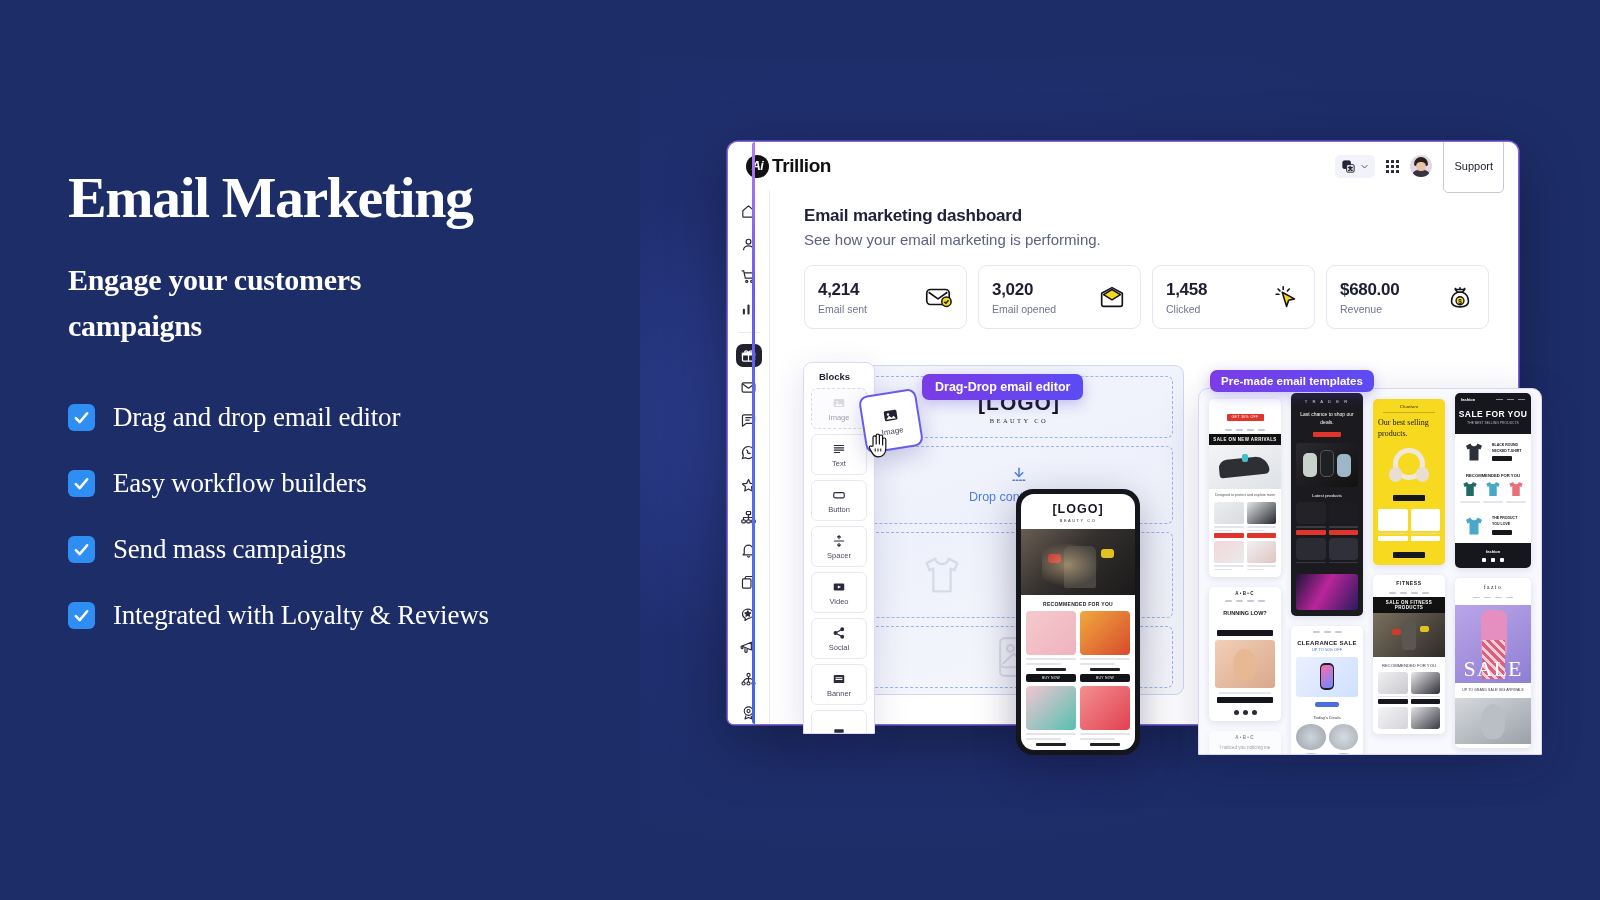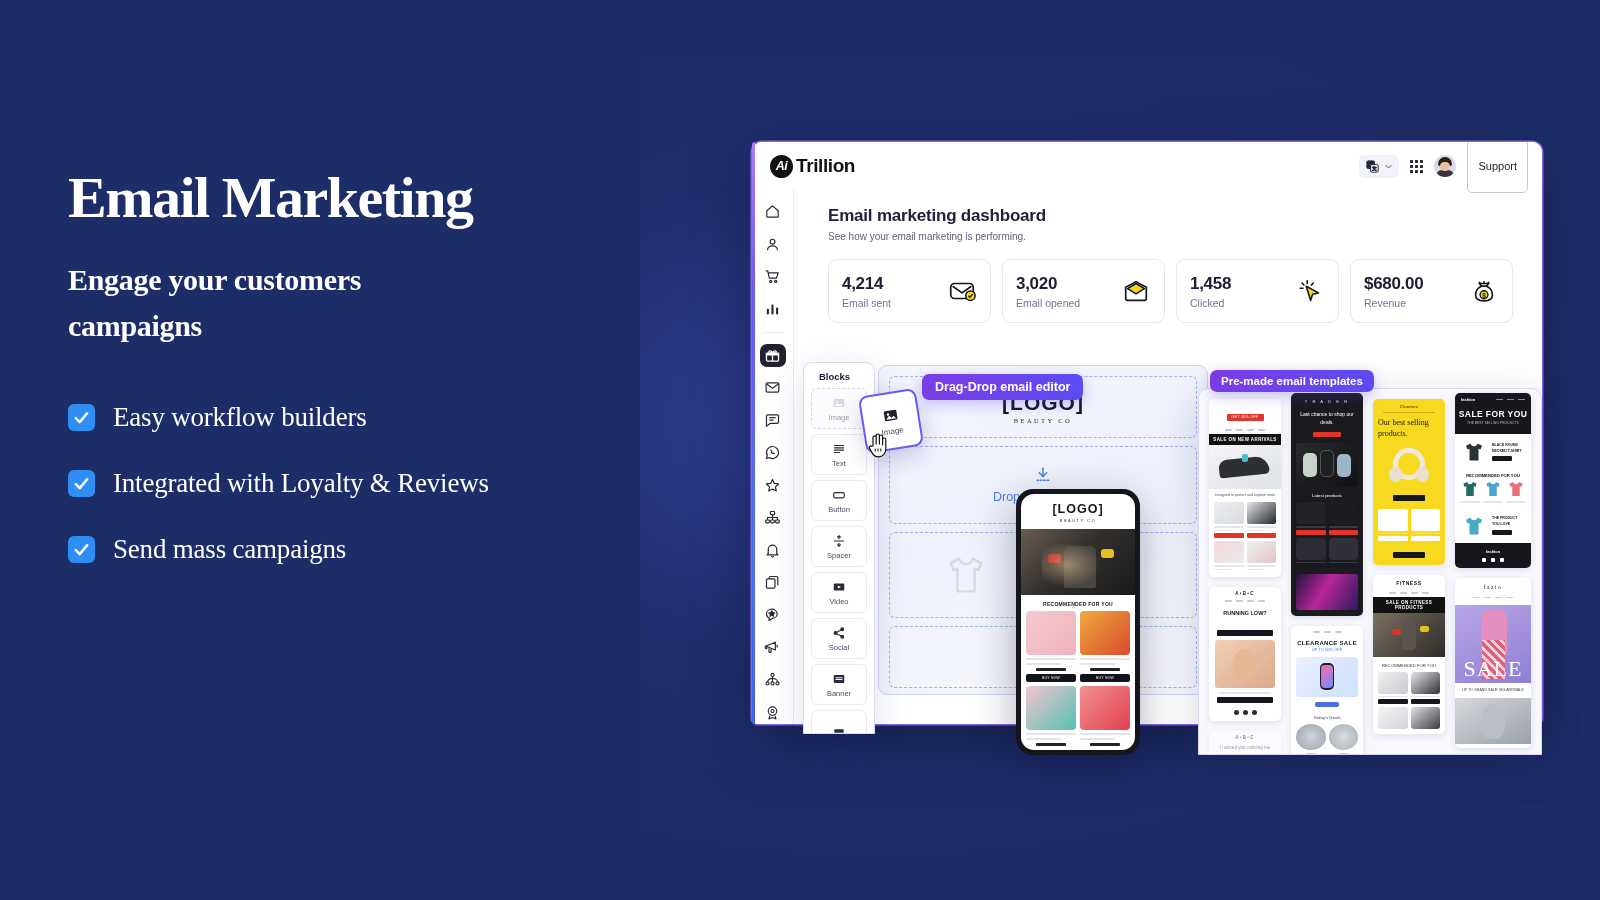--- a/index.html
+++ b/index.html
@@ -30,21 +30,21 @@
   .check-box {
     width: 27px; height: 27px; border-radius: 6px; flex: 0 0 27px;
     background: #2f8ef4;
     display: flex; align-items: center; justify-content: center;
   }
   .check-box svg { width: 17px; height: 17px; display: block; }
   .bullet-text { font-size: 27px; color: #ffffff; font-weight: 400; letter-spacing: -0.2px; }
 
   
   .app-window {
-    position: absolute; left: 752px; top: 142px; width: 790px; height: 582px;
+    position: absolute; left: 728px; top: 142px; width: 790px; height: 582px;
     background: #ffffff; border-radius: 10px 10px 6px 6px;
     box-shadow: 0 0 0 1.5px rgba(150,110,255,.85), 0 18px 60px rgba(0,0,0,.35);
     overflow: hidden;
   }
   .app-topbar {
     height: 48px; background: #fff; display: flex; align-items: center;
     padding: 0 14px 0 18px; position: relative; z-index: 6;
   }
   .logo { display: flex; align-items: center; gap: 3px; }
   .logo-mark {
@@ -82,21 +82,21 @@
     width: 26px; height: 26px; display: flex; align-items: center; justify-content: center;
     border-radius: 7px; color: #2a2a38;
   }
   .side-icon svg { width: 17px; height: 17px; display: block; }
   .side-icon.active { background: #212130; color: #ffffff; }
   .side-sep { width: 22px; height: 1px; background: #eaeaf2; margin: 2px 0; }
 
   .app-main { flex: 1; position: relative; background: #ffffff; overflow: hidden; }
 
   .dash-title { font-size: 17px; font-weight: 600; color: #20213a; margin: 16px 0 0 34px; letter-spacing: -.2px; }
-  .dash-sub { font-size: 10px; color: #5d6180; margin: 5px 0 16px 34px; }
+  .dash-sub { font-size: 15px; color: #5d6180; margin: 5px 0 16px 34px; }
 
   .kpi-row { display: flex; gap: 11px; margin: 17px 0 0 34px; }
   .kpi-card {
     width: 163px; height: 64px; border: 1px solid #e6e6f0; border-radius: 9px;
     background: #fff; display: flex; align-items: center; padding: 0 13px;
   }
   .kpi-val { font-size: 17px; font-weight: 600; color: #1d1e33; letter-spacing: -.3px; }
   .kpi-lbl { font-size: 10.5px; color: #70748f; margin-top: 3px; }
   .kpi-icon { margin-left: auto; width: 30px; height: 30px; }
   .kpi-icon svg { width: 30px; height: 30px; display: block; }
@@ -237,37 +237,45 @@
     <div>campaigns</div>
   </div>
 
   <div class="bullets">
     <div class="bullet-row">
       <span class="check-box">
         <svg viewBox="0 0 24 24" fill="none" stroke="#fff" stroke-width="3.6" stroke-linecap="round" stroke-linejoin="round">
             <polyline points="4,13 9.5,18.5 20,6"></polyline>
           </svg>
       </span>
-      <span class="bullet-text">Easy workflow builders</span>
+      <span class="bullet-text">Drag and drop email editor</span>
     </div>
     <div class="bullet-row">
       <span class="check-box">
         <svg viewBox="0 0 24 24" fill="none" stroke="#fff" stroke-width="3.6" stroke-linecap="round" stroke-linejoin="round">
             <polyline points="4,13 9.5,18.5 20,6"></polyline>
           </svg>
       </span>
-      <span class="bullet-text">Integrated with Loyalty &amp; Reviews</span>
+      <span class="bullet-text">Easy workflow builders</span>
     </div>
     <div class="bullet-row">
       <span class="check-box">
         <svg viewBox="0 0 24 24" fill="none" stroke="#fff" stroke-width="3.6" stroke-linecap="round" stroke-linejoin="round">
             <polyline points="4,13 9.5,18.5 20,6"></polyline>
           </svg>
       </span>
       <span class="bullet-text">Send mass campaigns</span>
+    </div>
+    <div class="bullet-row">
+      <span class="check-box">
+        <svg viewBox="0 0 24 24" fill="none" stroke="#fff" stroke-width="3.6" stroke-linecap="round" stroke-linejoin="round">
+            <polyline points="4,13 9.5,18.5 20,6"></polyline>
+          </svg>
+      </span>
+      <span class="bullet-text">Integrated with Loyalty &amp; Reviews</span>
     </div>
   </div>
 </div>
 
 <div class="app-window">
 
   <div class="app-topbar">
     <div class="logo">
       <span class="logo-mark">Ai</span>
       <span class="logo-text">Trillion</span>

